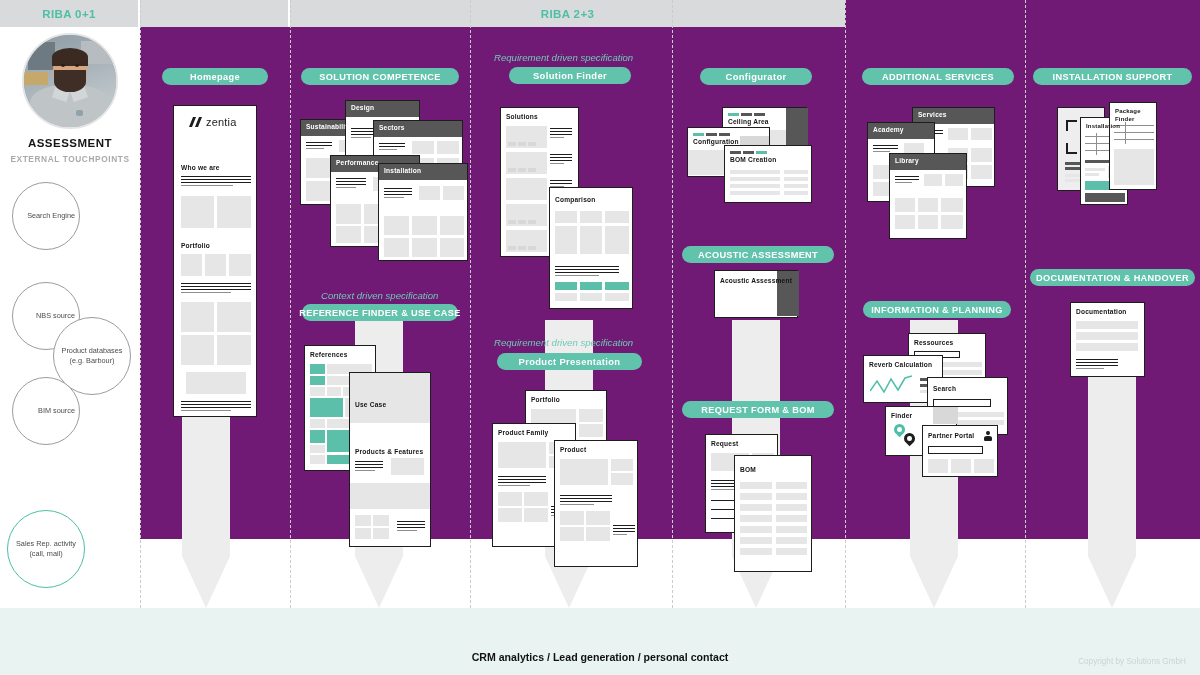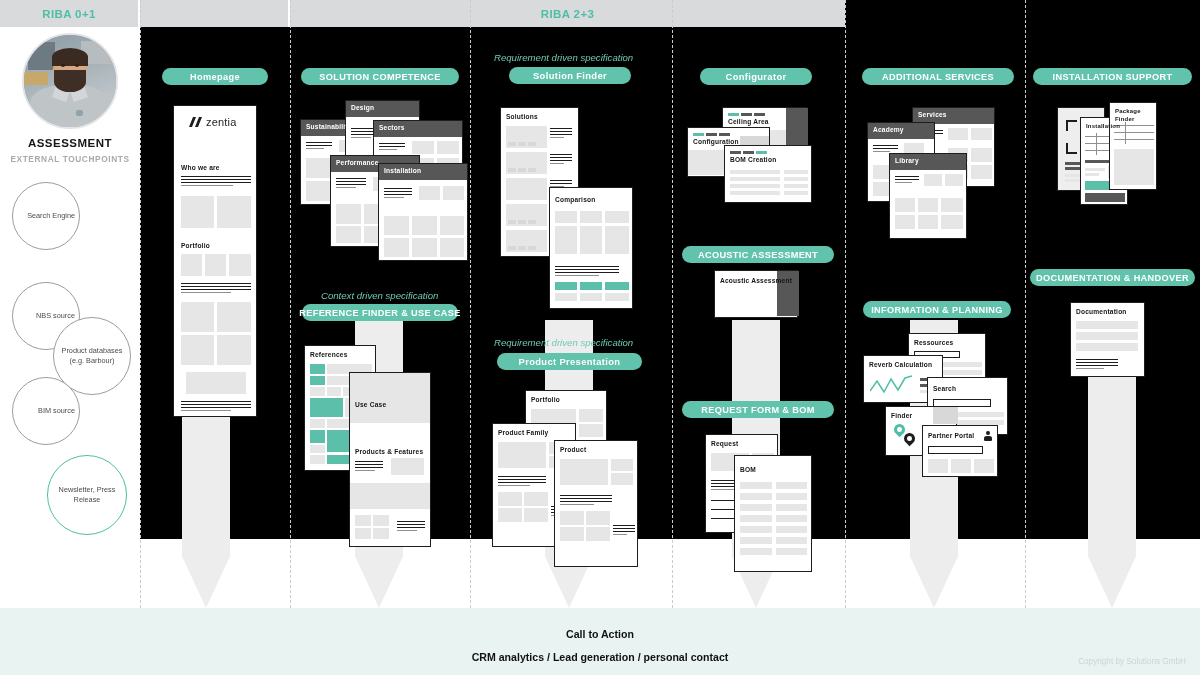--- a/index.html
+++ b/index.html
@@ -6,21 +6,21 @@
   html, body {
     margin: 0; padding: 0;
     width: 1200px; height: 675px;
     background: #ffffff;
     font-family: "Liberation Sans", sans-serif;
     overflow: hidden;
   }
   #stage {
     position: relative;
     width: 1200px; height: 539px;
-    background: #000000;
+    background: #701a75;
   }
 
   
   .riba-band {
     position: absolute; top: 0; left: 0;
     width: 1200px; height: 27px;
     display: flex;
   }
   .riba-cell {
     height: 27px;
@@ -241,22 +241,22 @@
     </div>
     <div class="bubble" style="left:12px; top:255px; width:68px; height:68px;">
       <span>NBS source</span>
     </div>
     <div class="bubble" style="left:53px; top:290px; width:78px; height:78px;">
       <span>Product databases (e.g. Barbour)</span>
     </div>
     <div class="bubble" style="left:12px; top:350px; width:68px; height:68px;">
       <span>BIM source</span>
     </div>
-    <div class="bubble accent" style="left:47px; top:428px; width:80px; height:80px;">
-      <span>Newsletter, Press Release</span>
+    <div class="bubble accent" style="left:7px; top:483px; width:78px; height:78px;">
+      <span>Sales Rep. activity (call, mail)</span>
     </div>
   </div>
 
   <div class="funnel" style="left:182px; top:320px; width:48px; height:288px;"></div>
   <div class="funnel" style="left:355px; top:320px; width:48px; height:288px;"></div>
   <div class="funnel" style="left:545px; top:320px; width:48px; height:288px;"></div>
   <div class="funnel" style="left:732px; top:320px; width:48px; height:288px;"></div>
   <div class="funnel" style="left:910px; top:320px; width:48px; height:288px;"></div>
   <div class="funnel" style="left:1088px; top:320px; width:48px; height:288px;"></div>
 
@@ -747,18 +747,17 @@
           <div class="bd"></div>
       </div>
       <div class="sq" style="left:5px; top:20px; width:55px; height:8px;"></div>
       <div class="blk" style="left:5px; top:33px; width:20px; height:14px;"></div>
       <div class="blk" style="left:28px; top:33px; width:20px; height:14px;"></div>
       <div class="blk" style="left:51px; top:33px; width:20px; height:14px;"></div>
     </div>
   </div>
 
   <div class="cta-band">
-    <div class="cta-title">Call to Action</div>
     <div class="cta-sub">CRM analytics / Lead generation / personal contact</div>
     <div class="copyright">Copyright by Solutions GmbH</div>
   </div>
 
 </div>
 
 </body></html>

